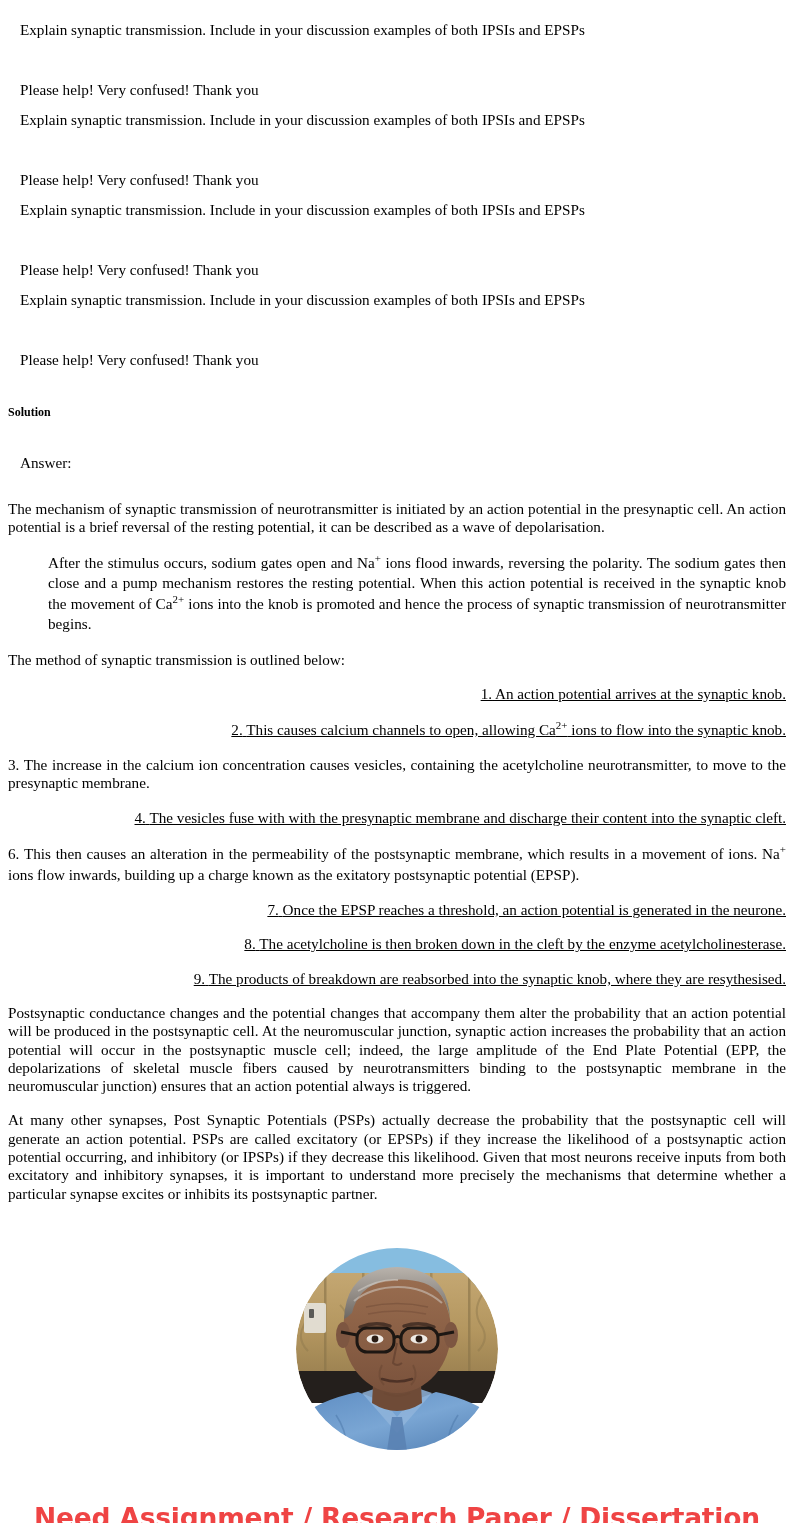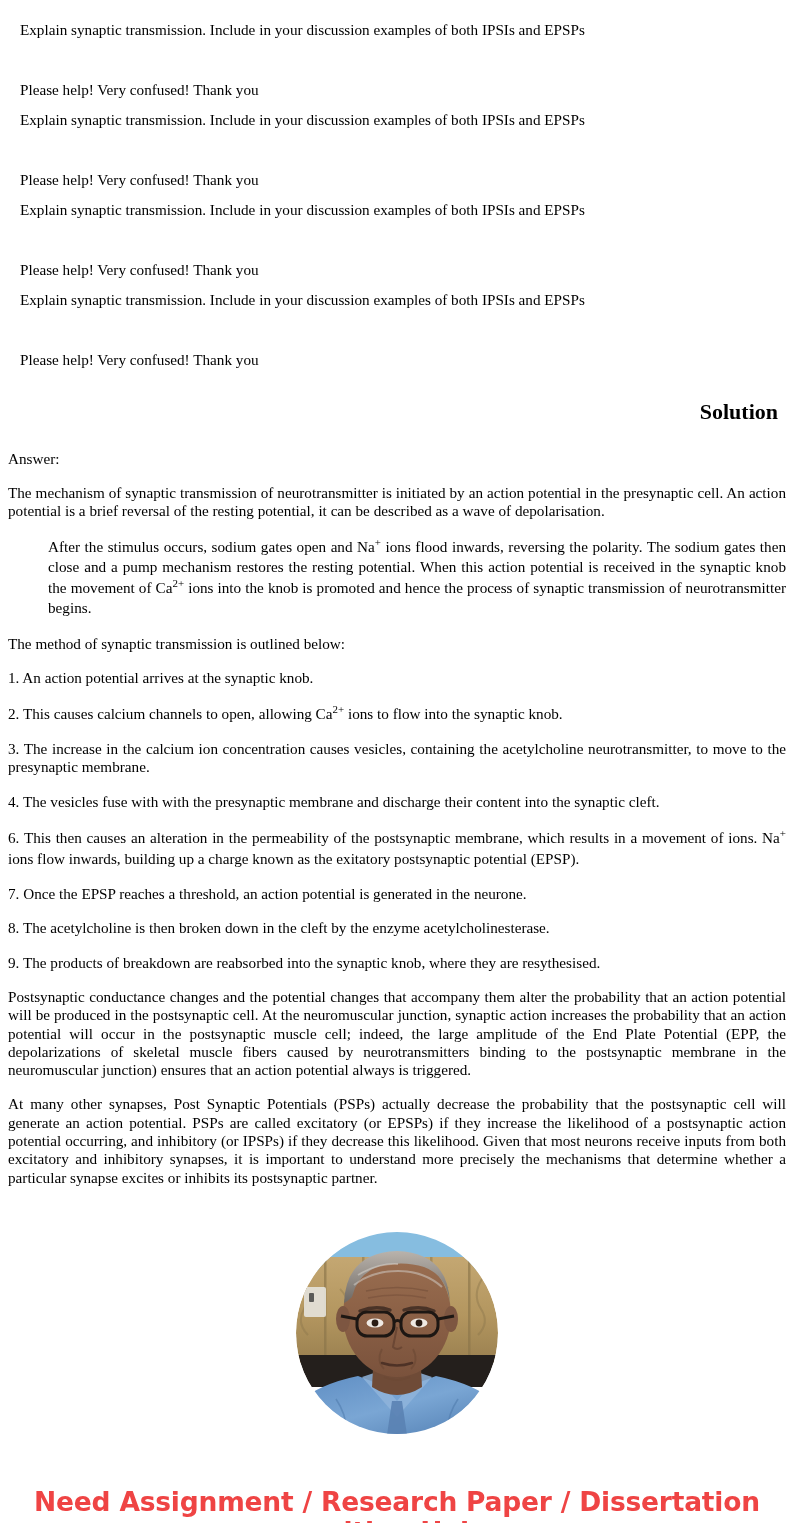--- a/index.html
+++ b/index.html
@@ -32,31 +32,30 @@
     white-space: normal;
   }
   .q-gap {
     height: 18px;
   }
   .q-top {
     padding-top: 9px;
   }
   
   .solution-heading {
-    font-size: 22px;
+    font-size: 12px;
     font-weight: bold;
     line-height: 20px;
-    margin: 8px;
+    margin: 0;
     padding-top: 21px;
-    text-align: right;
   }
   .answer-label {
     font-size: 15.2px;
     line-height: 18px;
-    margin: 0;
+    margin: 12px;
     padding-top: 20px;
   }
   
   p.body {
     font-size: 15.2px;
     line-height: 18.3px;
     margin: 0;
     padding-top: 16px;
     text-align: justify;
     text-justify: inter-word;
@@ -78,21 +77,22 @@
     font-size: 15.2px;
     line-height: 18.3px;
     margin: 0;
     padding-top: 16px;
     text-align: justify;
   }
   .list-item.tall {
     line-height: 21px;
   }
   .list-item.left {
-    text-align: left;
+    text-align: right;
+    text-decoration: underline;
   }
   .num {
     white-space: pre;
   }
   
   .portrait-wrap {
     width: 100%;
     display: flex;
     justify-content: center;
     padding-top: 44px;

